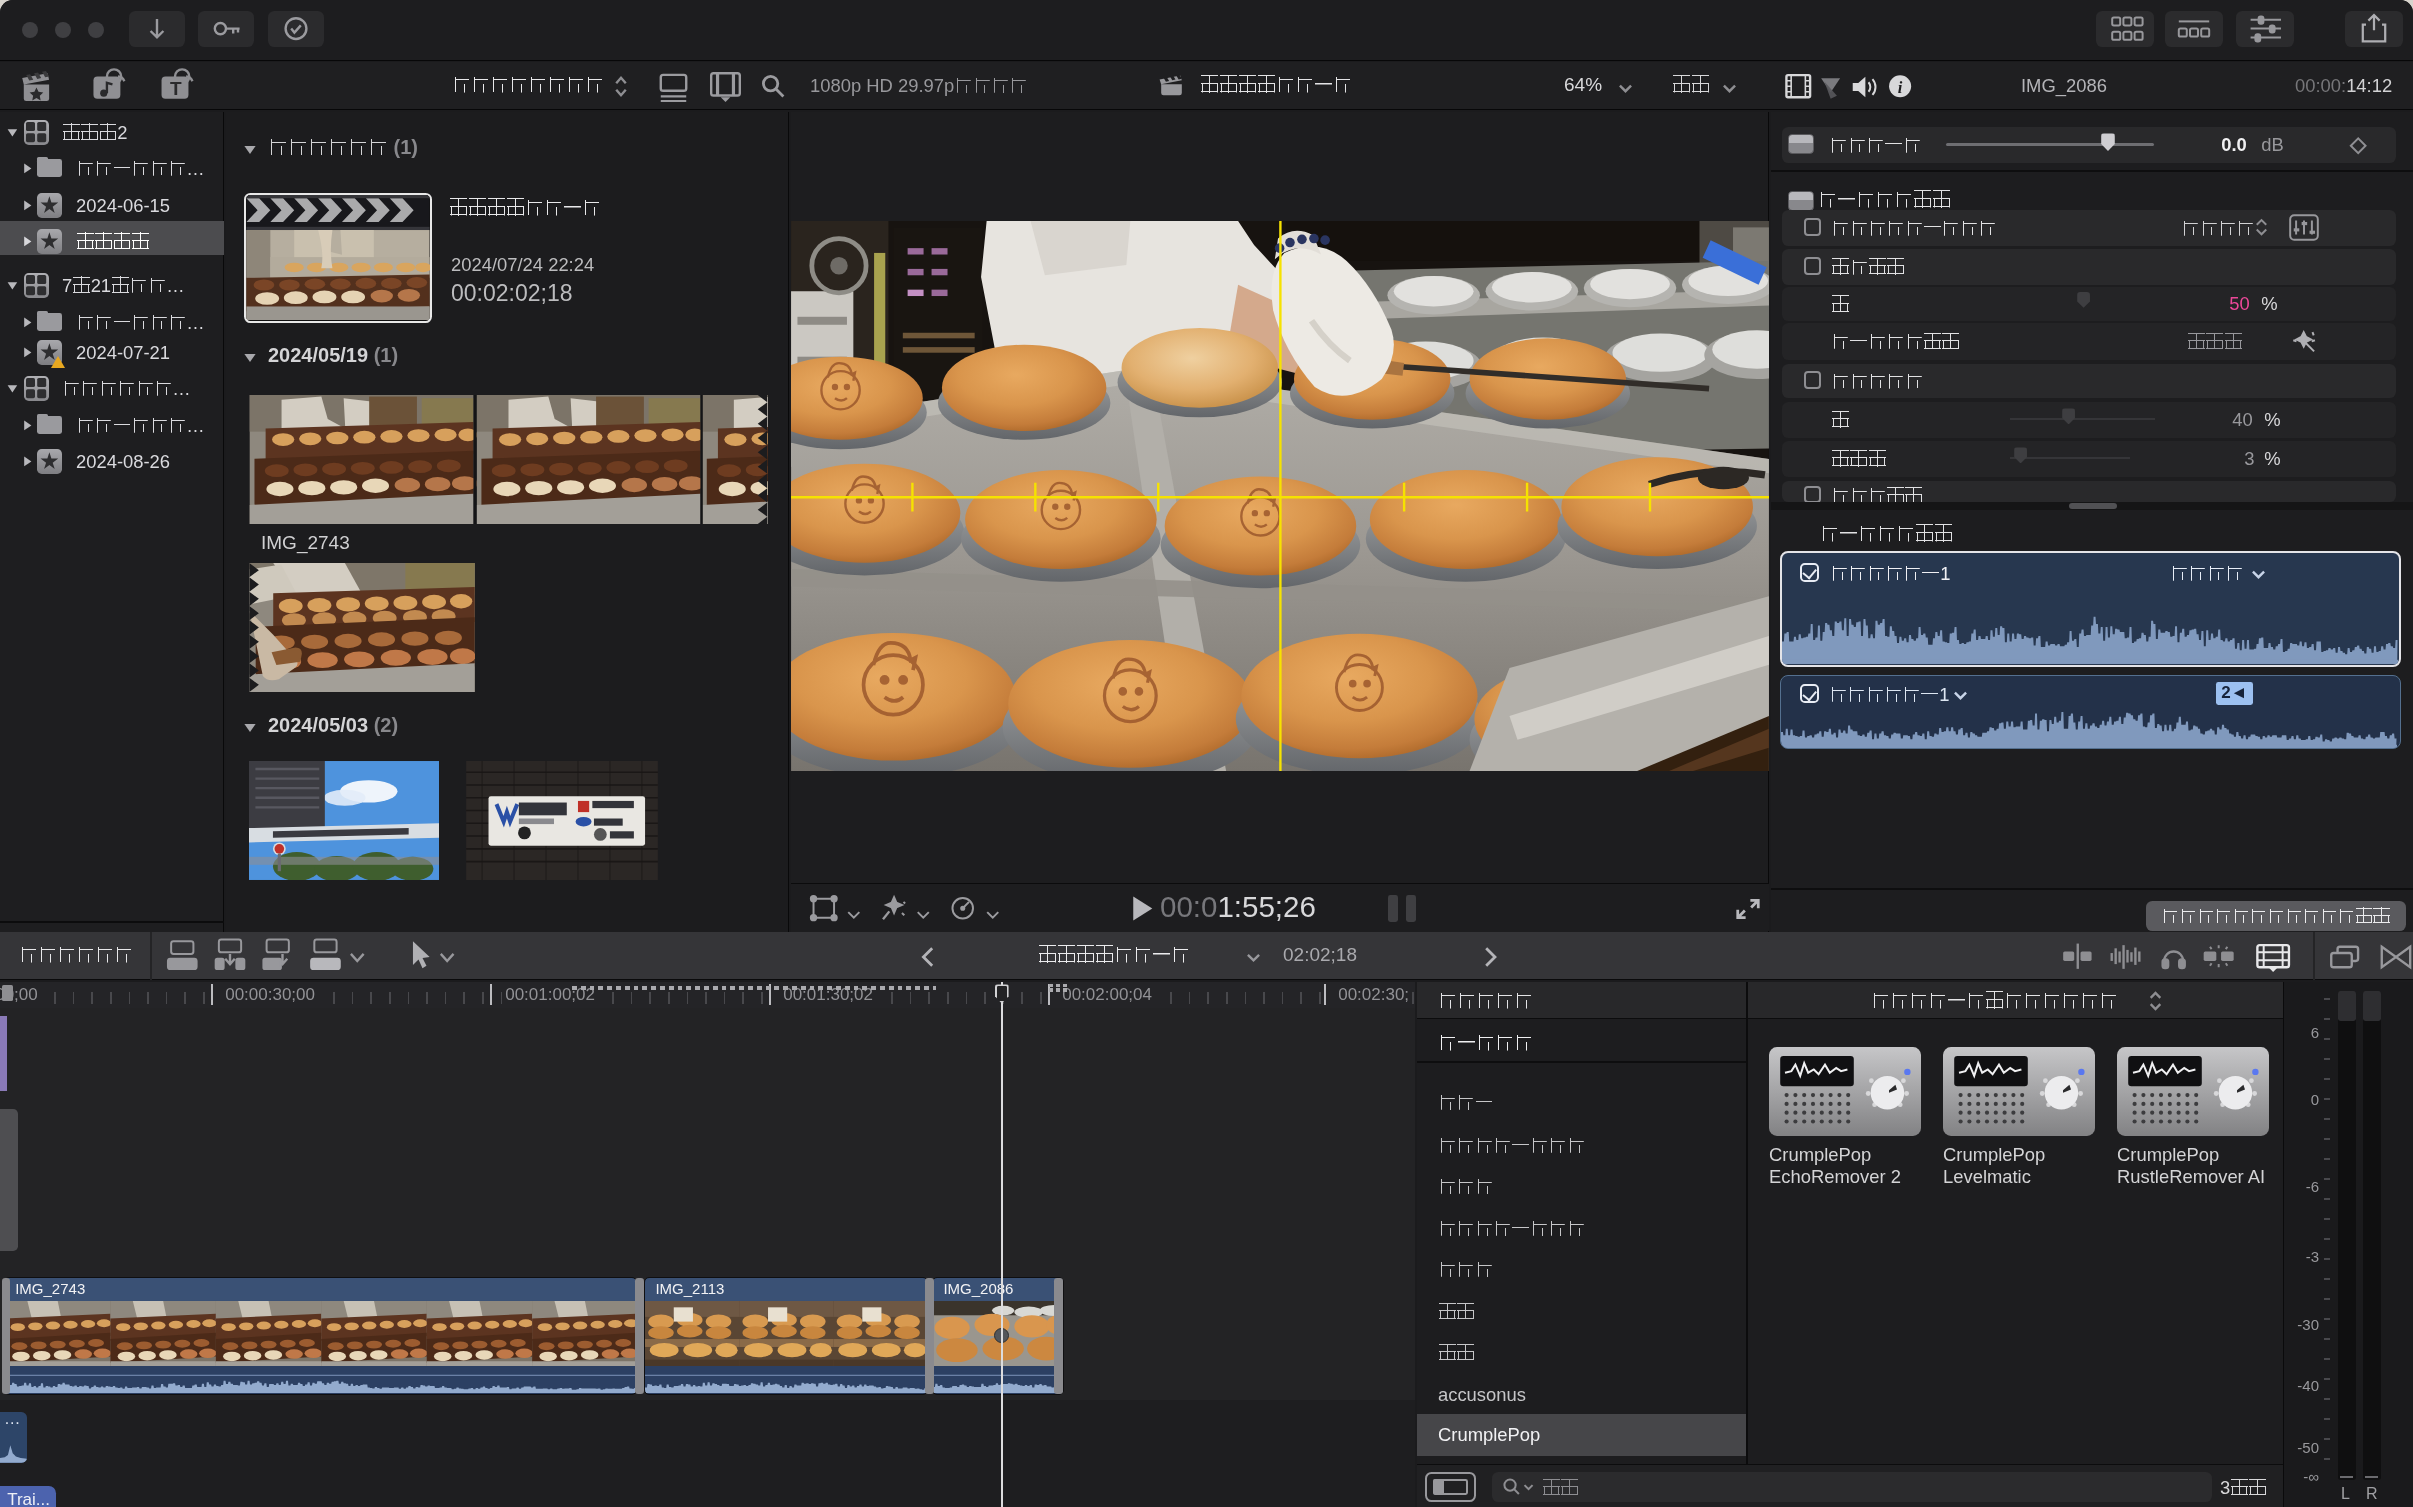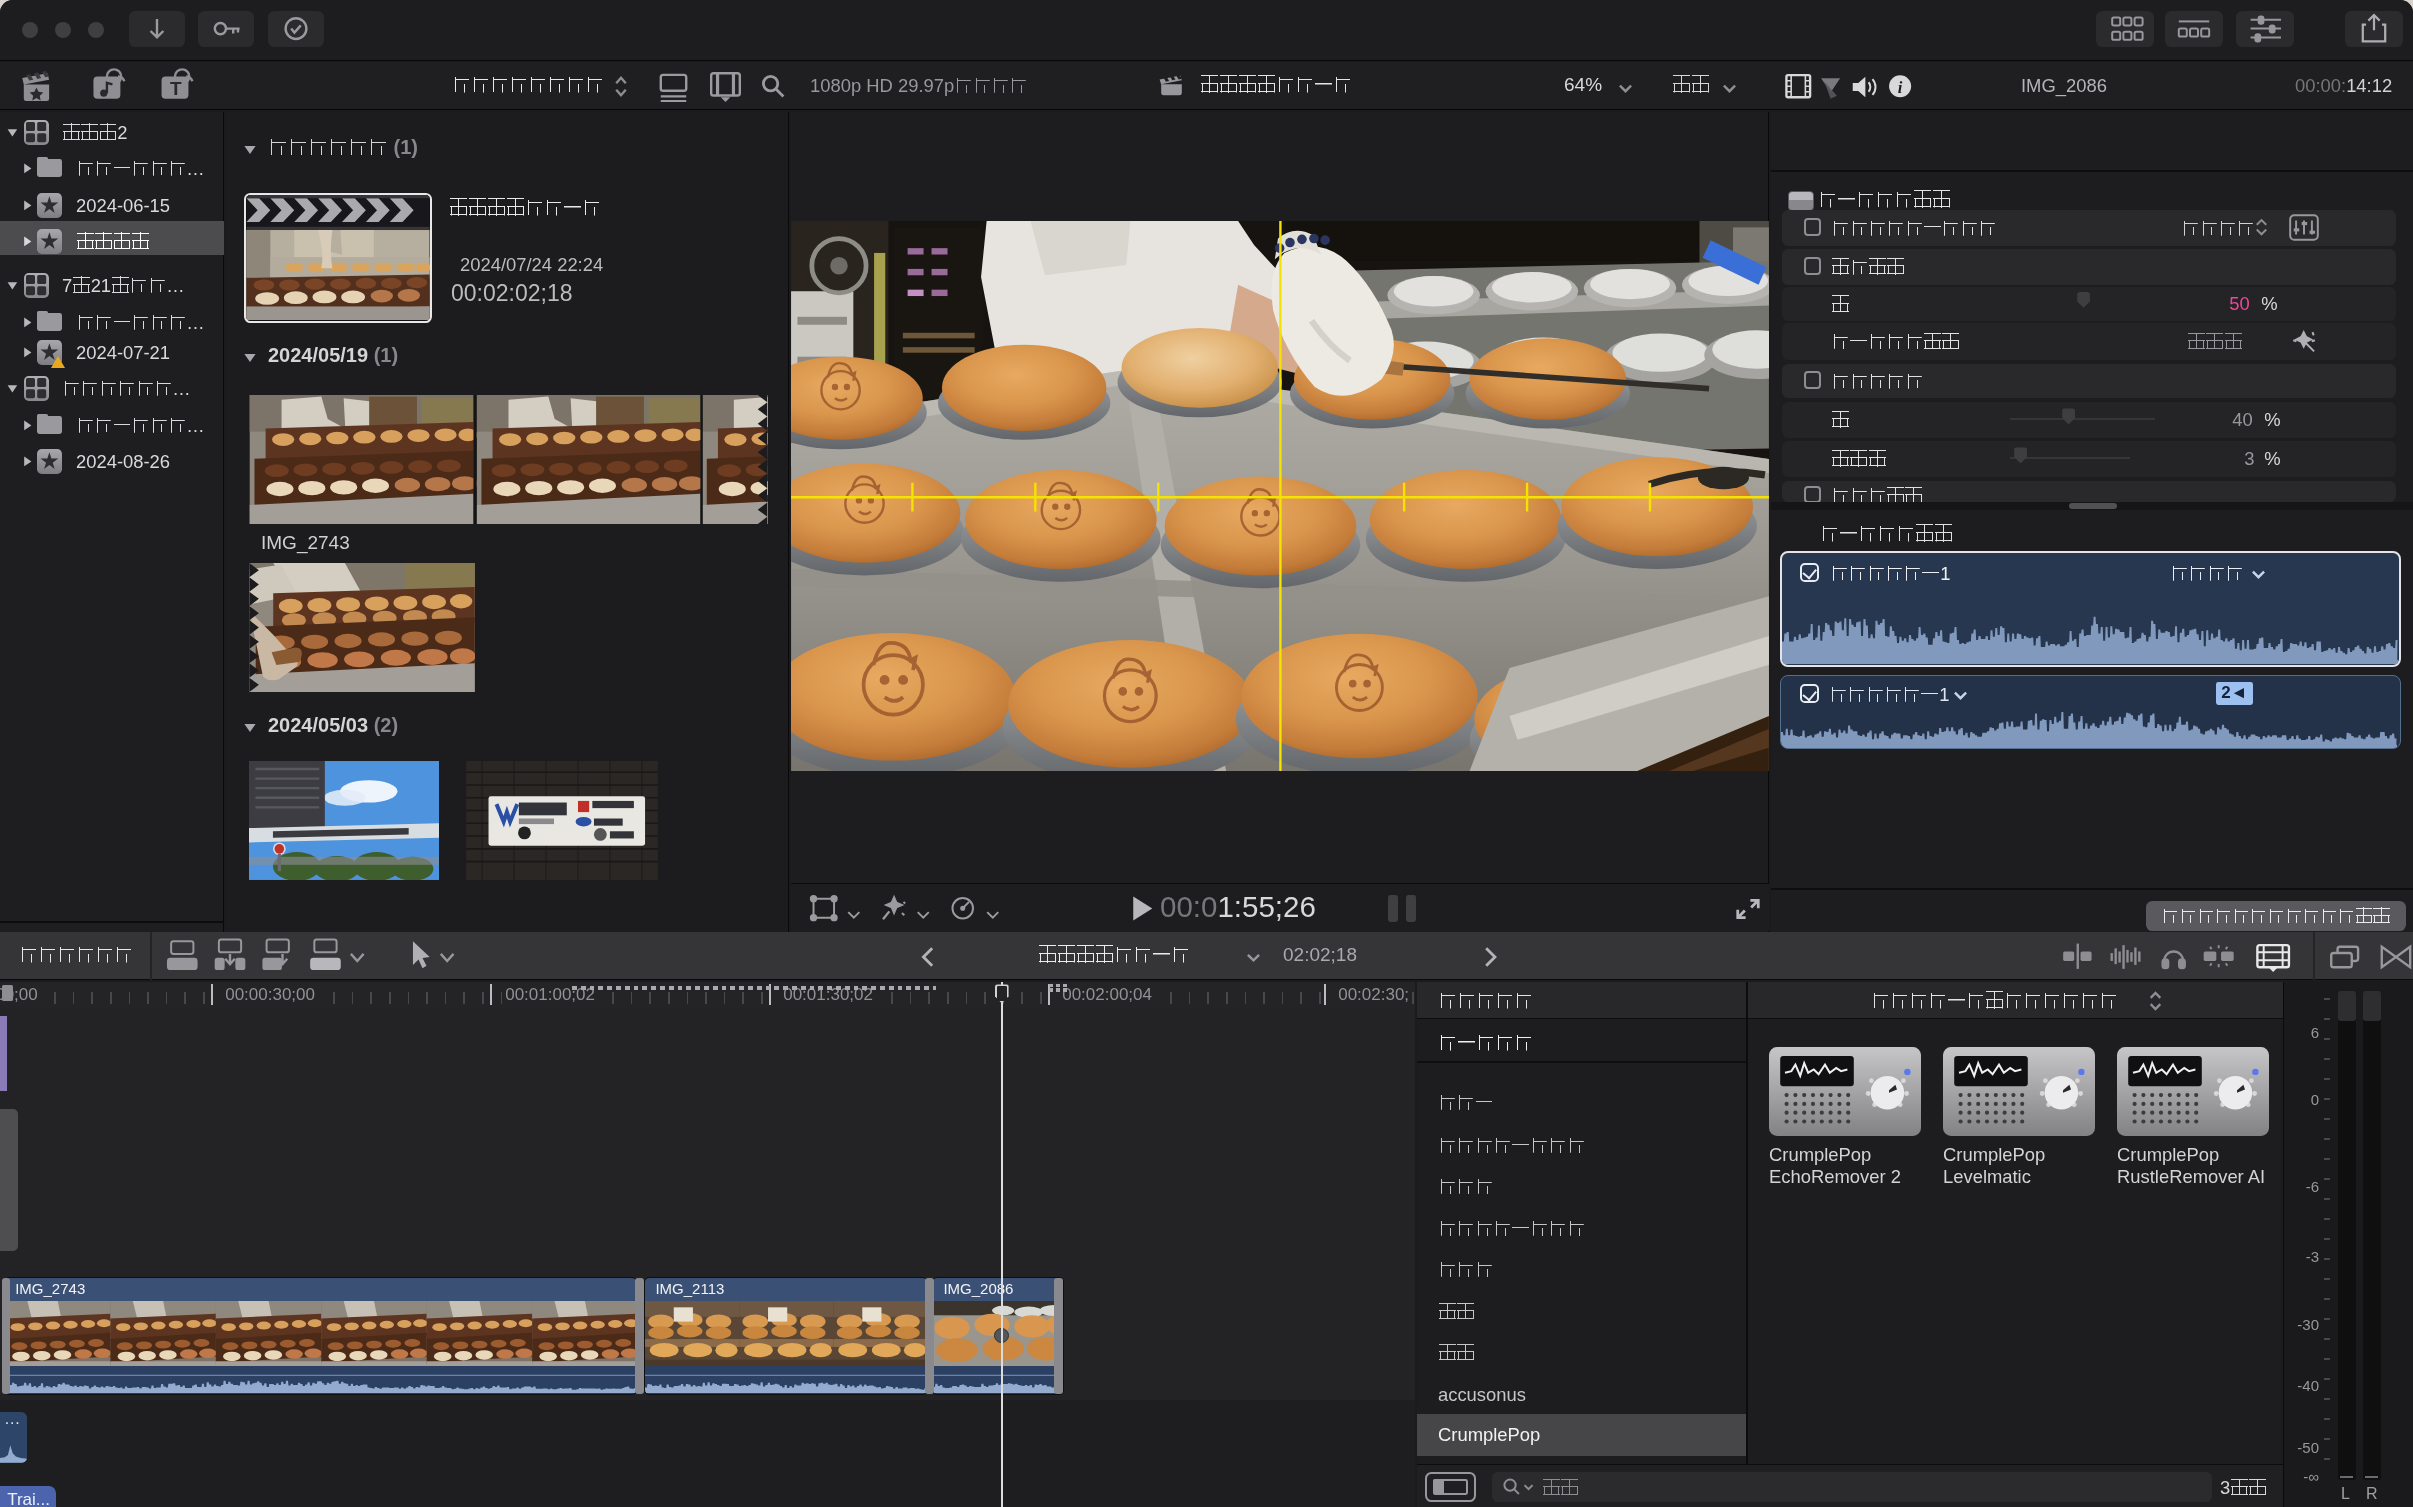--- a/index.html
+++ b/index.html
@@ -333,21 +333,21 @@
           </g>
       <g fill="#b5764a">
             <ellipse cx="170" cy="127" rx="14" ry="8"></ellipse>
             <ellipse cx="204" cy="126" rx="14" ry="8"></ellipse>
           </g>
       <path d="M90 44 q8 30 4 48 l14 0 q-4 -22 0 -48 Z" fill="#d8ccb8"></path>
       <rect x="0" y="140" width="230" height="17" fill="#9a968f"></rect>
     </svg>
   </div>
   <div class="row jp" style="left:223px;top:85px;font-size:19px;color:#e8e8ea"><b class="k1"></b><b class="k1"></b><b class="k1"></b><b class="k1"></b><b class="k2"></b><b class="k2"></b><b class="k3"></b><b class="k2"></b></div>
-  <div class="row" style="left:234px;top:142px;font-size:18.4px;color:#bcbcbe">2024/07/24 22:24</div>
+  <div class="row" style="left:225px;top:142px;font-size:18.4px;color:#bcbcbe">2024/07/24 22:24</div>
   <div class="row" style="left:225px;top:168px;font-size:23px;color:#bcbcbe">00:02:02;18</div>
   <svg class="abs" style="left:16px;top:238px" width="16" height="16" viewBox="0 0 20 20">
         <path d="M3 5 L17 5 L10 15 Z" fill="#a8a8ac"></path>
       </svg>
   <div class="row" style="left:42px;top:232px;font-size:20px;font-weight:bold;color:#d4d4d6">2024/05/19 <span style="color:#88888c">(1)</span></div>
 
   <div class="abs" style="left:23px;top:283px;width:519px;height:129px">
     <svg width="519" height="129" viewBox="0 0 650 162">
       <defs>
         <g id="dtray">
@@ -712,20 +712,31 @@
     <svg class="abs" style="left:942px;top:9.6px" width="30" height="30" viewBox="0 0 38 38">
           <g stroke="#b8b8bc" stroke-width="3.5" fill="none">
             <path d="M22 8 H32 V18 M16 30 H6 V20 M32 8 L23 17 M6 30 l9 -9"></path>
           </g>
         </svg>
   </div>
 </div>
 
 <div class="abs" id="inspector" style="left:1771px;top:112px;width:643px;height:820px;background:#1d1d1f">
 
+  <div class="abs irow" style="left:11.2px;top:15px;width:614px;height:36px">
+    <span class="hdic" style="left:7.2px;top:8px"></span>
+    <span class="ilbl jp" style="left:47px;top:7.2px"><b class="k2"></b><b class="k2"></b><b class="k2"></b><b class="k3"></b><b class="k2"></b></span>
+    <div class="abs" style="left:164px;top:16px;width:208px;height:3.2px;background:#6e6e72;border-radius:1.6px"></div>
+    <div class="abs" style="left:319px;top:6.4px;width:13.6px;height:17.6px;background:#cecdd1;border-radius:3.2px;clip-path:polygon(0 0,100% 0,100% 60%,50% 100%,0 60%)"></div>
+    <span class="ilbl" style="left:439px;top:7.2px;font-weight:bold;color:#f0f0f2">0.0</span>
+        <span class="ilbl" style="left:479px;top:7.2px;color:#98989c">dB</span>
+    <svg class="abs" style="left:565px;top:7.2px" width="22.4" height="22.4" viewBox="0 0 28 28">
+          <rect x="8" y="8" width="13" height="13" transform="rotate(45 14 14)" fill="none" stroke="#8e8e92" stroke-width="2.5"></rect>
+        </svg>
+  </div>
   <div class="abs" style="left:0;top:58px;width:643px;height:1.6px;background:#0e0e0f"></div>
   <span class="hdic" style="left:18.4px;top:80px"></span>
   <span class="ilbl jp" style="left:47px;top:77px;font-size:19px"><b class="k2"></b><b class="k3"></b><b class="k2"></b><b class="k2"></b><b class="k2"></b><b class="k1"></b><b class="k1"></b></span>
   <div class="abs irow" style="left:11.2px;top:98px;width:614px;height:36px">
     <span class="cb" style="left:21.6px;top:8px"></span>
     <span class="ilbl jp" style="left:49px;top:7.2px"><b class="k2"></b><b class="k2"></b><b class="k2"></b><b class="k2"></b><b class="k2"></b><b class="k3"></b><b class="k2"></b><b class="k2"></b><b class="k2"></b></span>
     <span class="ilbl jp" style="left:399px;top:7.2px;color:#d2d2d4"><b class="k2"></b><b class="k2"></b><b class="k2"></b><b class="k2"></b></span>
     <svg class="abs" style="left:470px;top:6.4px" width="19" height="22.4" viewBox="0 0 24 28">
           <g stroke="#8e8e92" stroke-width="2.5" fill="none">
             <path d="M6 11 L12 5 L18 11 M6 17 L12 23 L18 17"></path>

